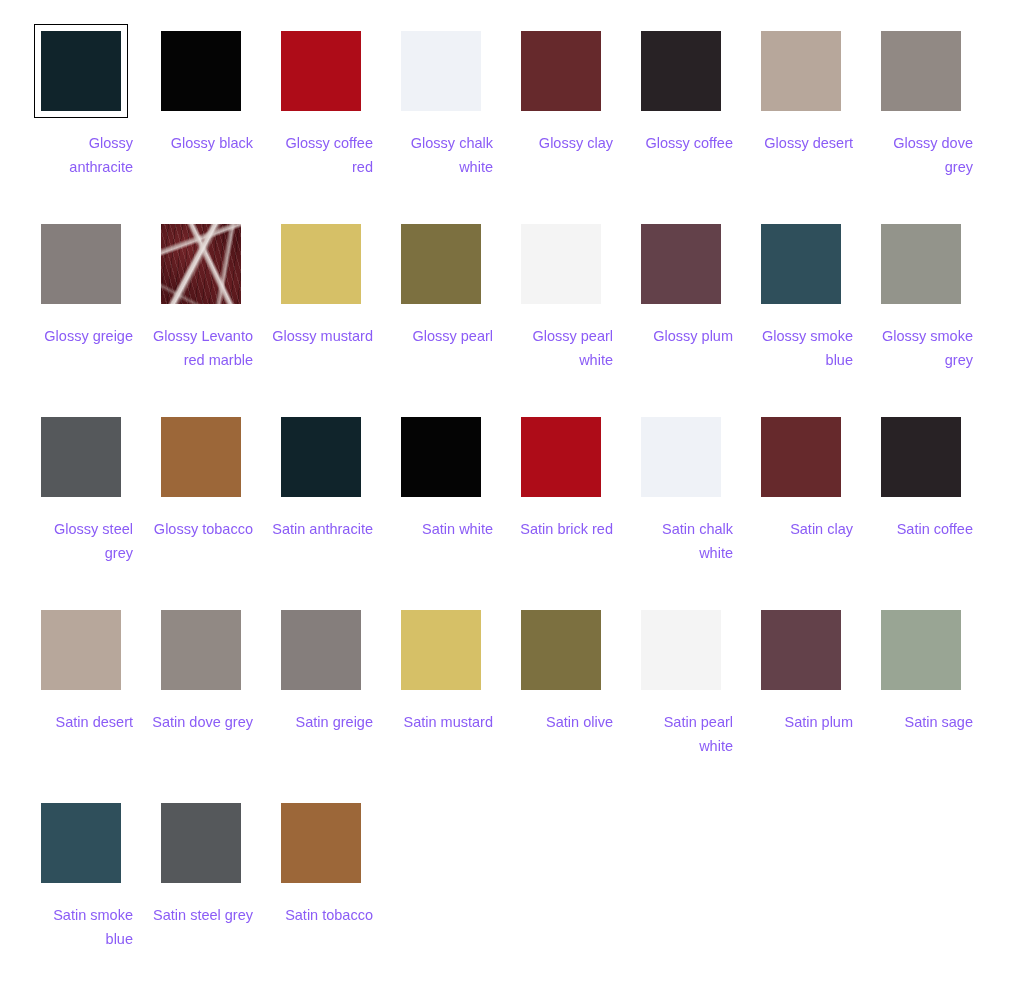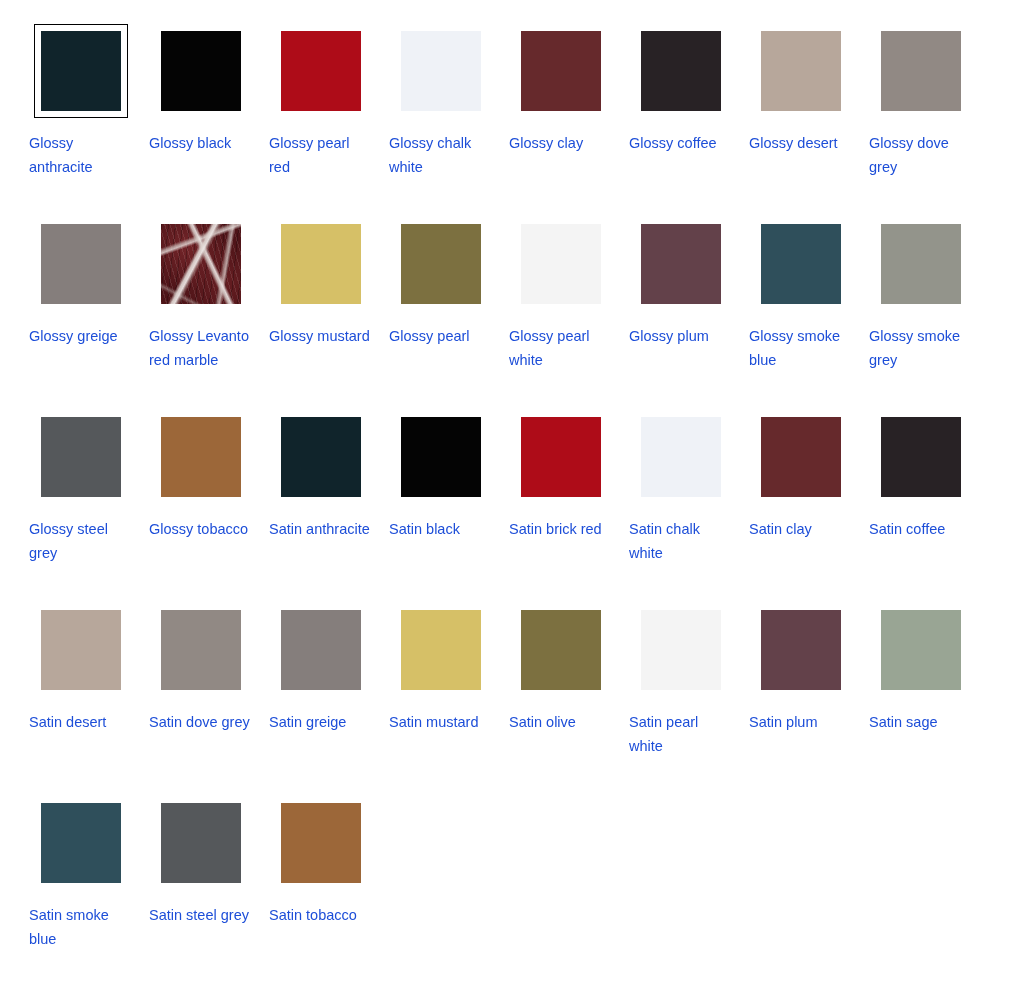--- a/index.html
+++ b/index.html
@@ -69,24 +69,24 @@
       linear-gradient(28deg, rgba(232,226,224,0) 12%, rgba(196,182,178,.45) 15%, rgba(78,20,24,0) 18%),
       repeating-linear-gradient(74deg, rgba(255,245,242,.10) 0px, rgba(255,245,242,.10) 1px, rgba(0,0,0,0) 1px, rgba(0,0,0,0) 5px),
       repeating-linear-gradient(96deg, rgba(0,0,0,.22) 0px, rgba(0,0,0,.22) 1px, rgba(0,0,0,0) 1px, rgba(0,0,0,0) 7px),
       radial-gradient(ellipse at 32% 28%, rgba(122,40,44,.85) 0%, rgba(62,16,20,0) 55%),
       radial-gradient(ellipse at 78% 72%, rgba(108,32,36,.8) 0%, rgba(62,16,20,0) 52%);
   }
 
   .swatch-label {
     margin-top: 13px;
     width: 104px;
-    text-align: left;
+    text-align: right;
     font-size: 14.5px;
     line-height: 24px;
-    color: #1d4ed8;
+    color: #8b5cf6;
     word-wrap: break-word;
   }
 </style>
 </head>
 <body>
 
 <main id="swatch-grid">
     <div class="swatch-cell is-selected">
       <div class="swatch-frame">
         <div class="swatch-fill" style="background-color: rgb(16, 36, 43);"></div>
@@ -96,21 +96,21 @@
     <div class="swatch-cell">
       <div class="swatch-frame">
         <div class="swatch-fill" style="background-color: rgb(4, 4, 4);"></div>
       </div>
       <div class="swatch-label">Glossy black</div>
     </div>
     <div class="swatch-cell">
       <div class="swatch-frame">
         <div class="swatch-fill" style="background-color: rgb(174, 12, 24);"></div>
       </div>
-      <div class="swatch-label">Glossy pearl red</div>
+      <div class="swatch-label">Glossy coffee red</div>
     </div>
     <div class="swatch-cell">
       <div class="swatch-frame">
         <div class="swatch-fill" style="background-color: rgb(239, 242, 247);"></div>
       </div>
       <div class="swatch-label">Glossy chalk white</div>
     </div>
     <div class="swatch-cell">
       <div class="swatch-frame">
         <div class="swatch-fill" style="background-color: rgb(102, 41, 44);"></div>
@@ -198,21 +198,21 @@
     <div class="swatch-cell">
       <div class="swatch-frame">
         <div class="swatch-fill" style="background-color: rgb(16, 36, 43);"></div>
       </div>
       <div class="swatch-label">Satin anthracite</div>
     </div>
     <div class="swatch-cell">
       <div class="swatch-frame">
         <div class="swatch-fill" style="background-color: rgb(4, 4, 4);"></div>
       </div>
-      <div class="swatch-label">Satin black</div>
+      <div class="swatch-label">Satin white</div>
     </div>
     <div class="swatch-cell">
       <div class="swatch-frame">
         <div class="swatch-fill" style="background-color: rgb(174, 12, 24);"></div>
       </div>
       <div class="swatch-label">Satin brick red</div>
     </div>
     <div class="swatch-cell">
       <div class="swatch-frame">
         <div class="swatch-fill" style="background-color: rgb(239, 242, 247);"></div>

